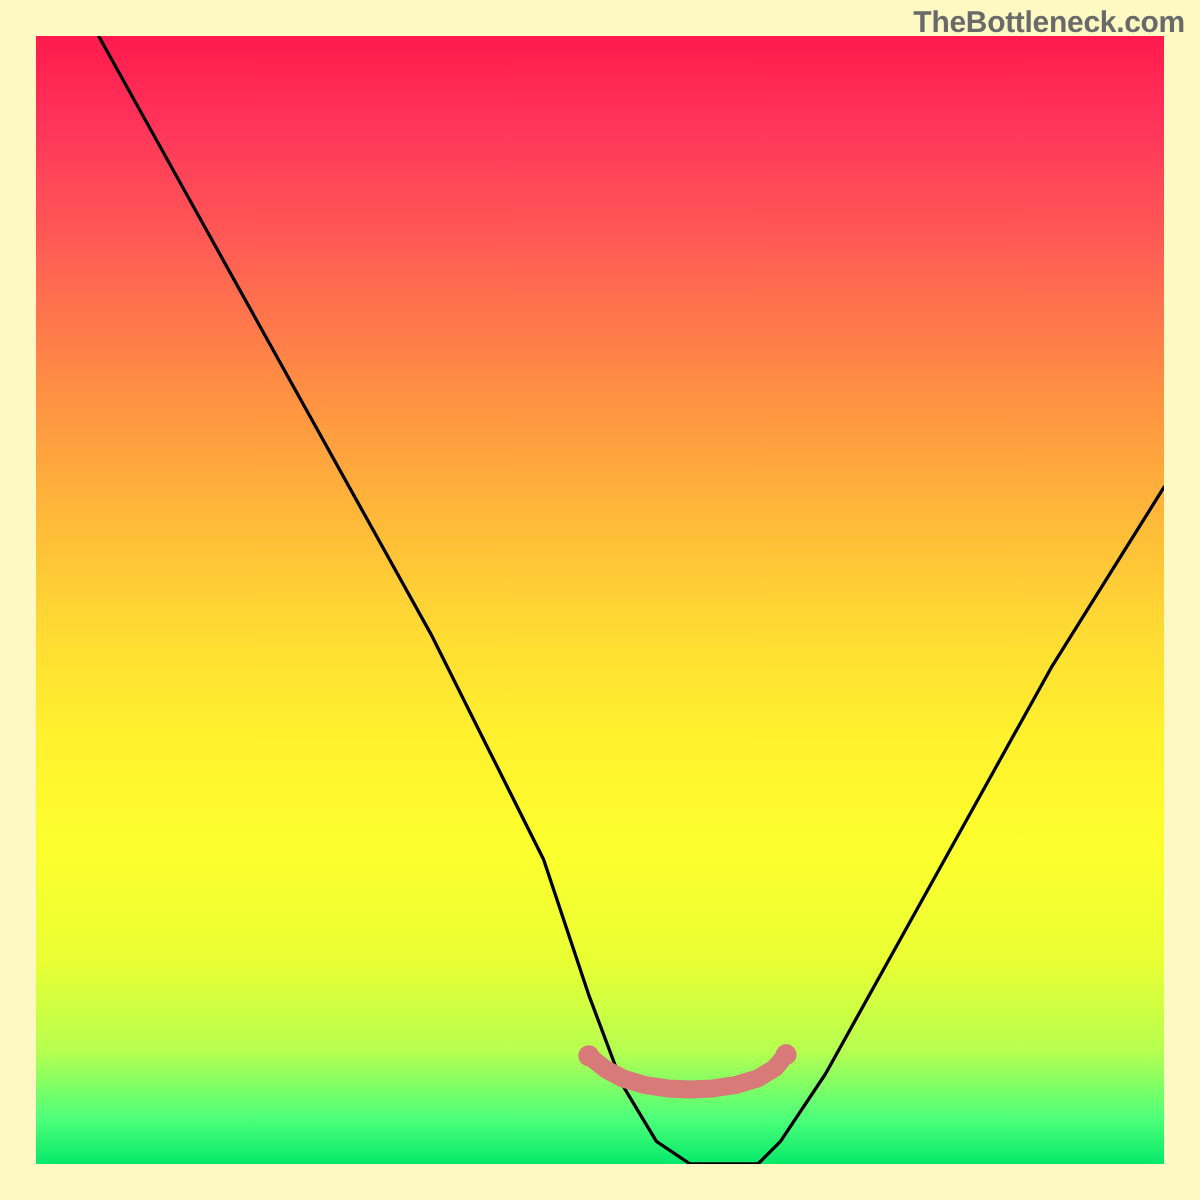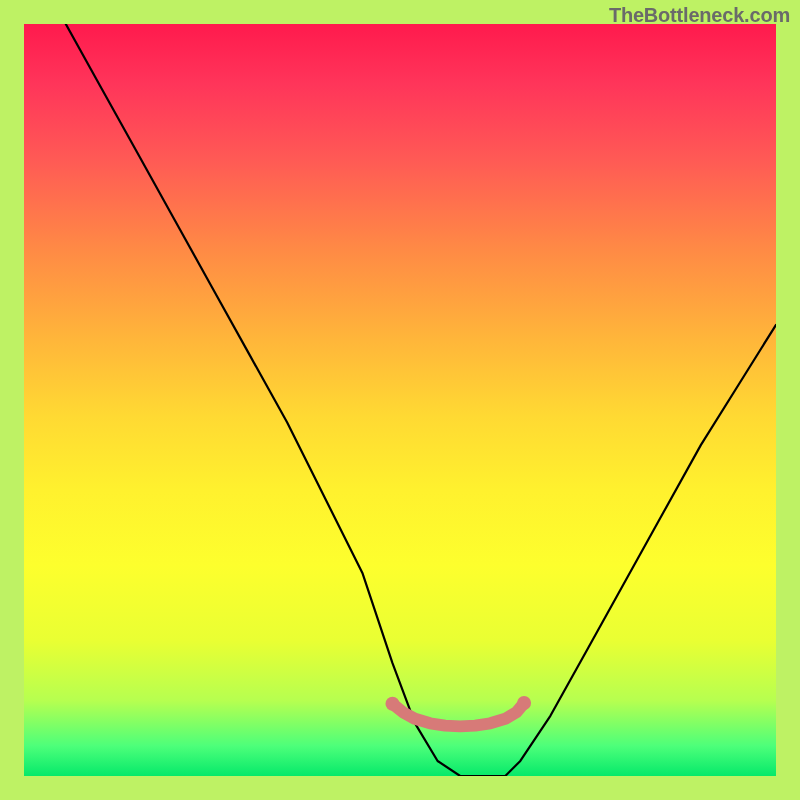--- a/index.html
+++ b/index.html
@@ -8,21 +8,21 @@
     width: 800px;
     height: 800px;
     background: #000;
     overflow: hidden;
     font-family: Arial, Helvetica, sans-serif;
   }
   .frame {
     position: relative;
     width: 800px;
     height: 800px;
-    background: #bef264;
+    background: #fef9c3;
   }
   .plot {
     position: absolute;
     left: 24px;
     top: 24px;
     width: 752px;
     height: 752px;
     background: linear-gradient(to bottom,
       #ff1a4d 0%,
       #ff355a 8%,

